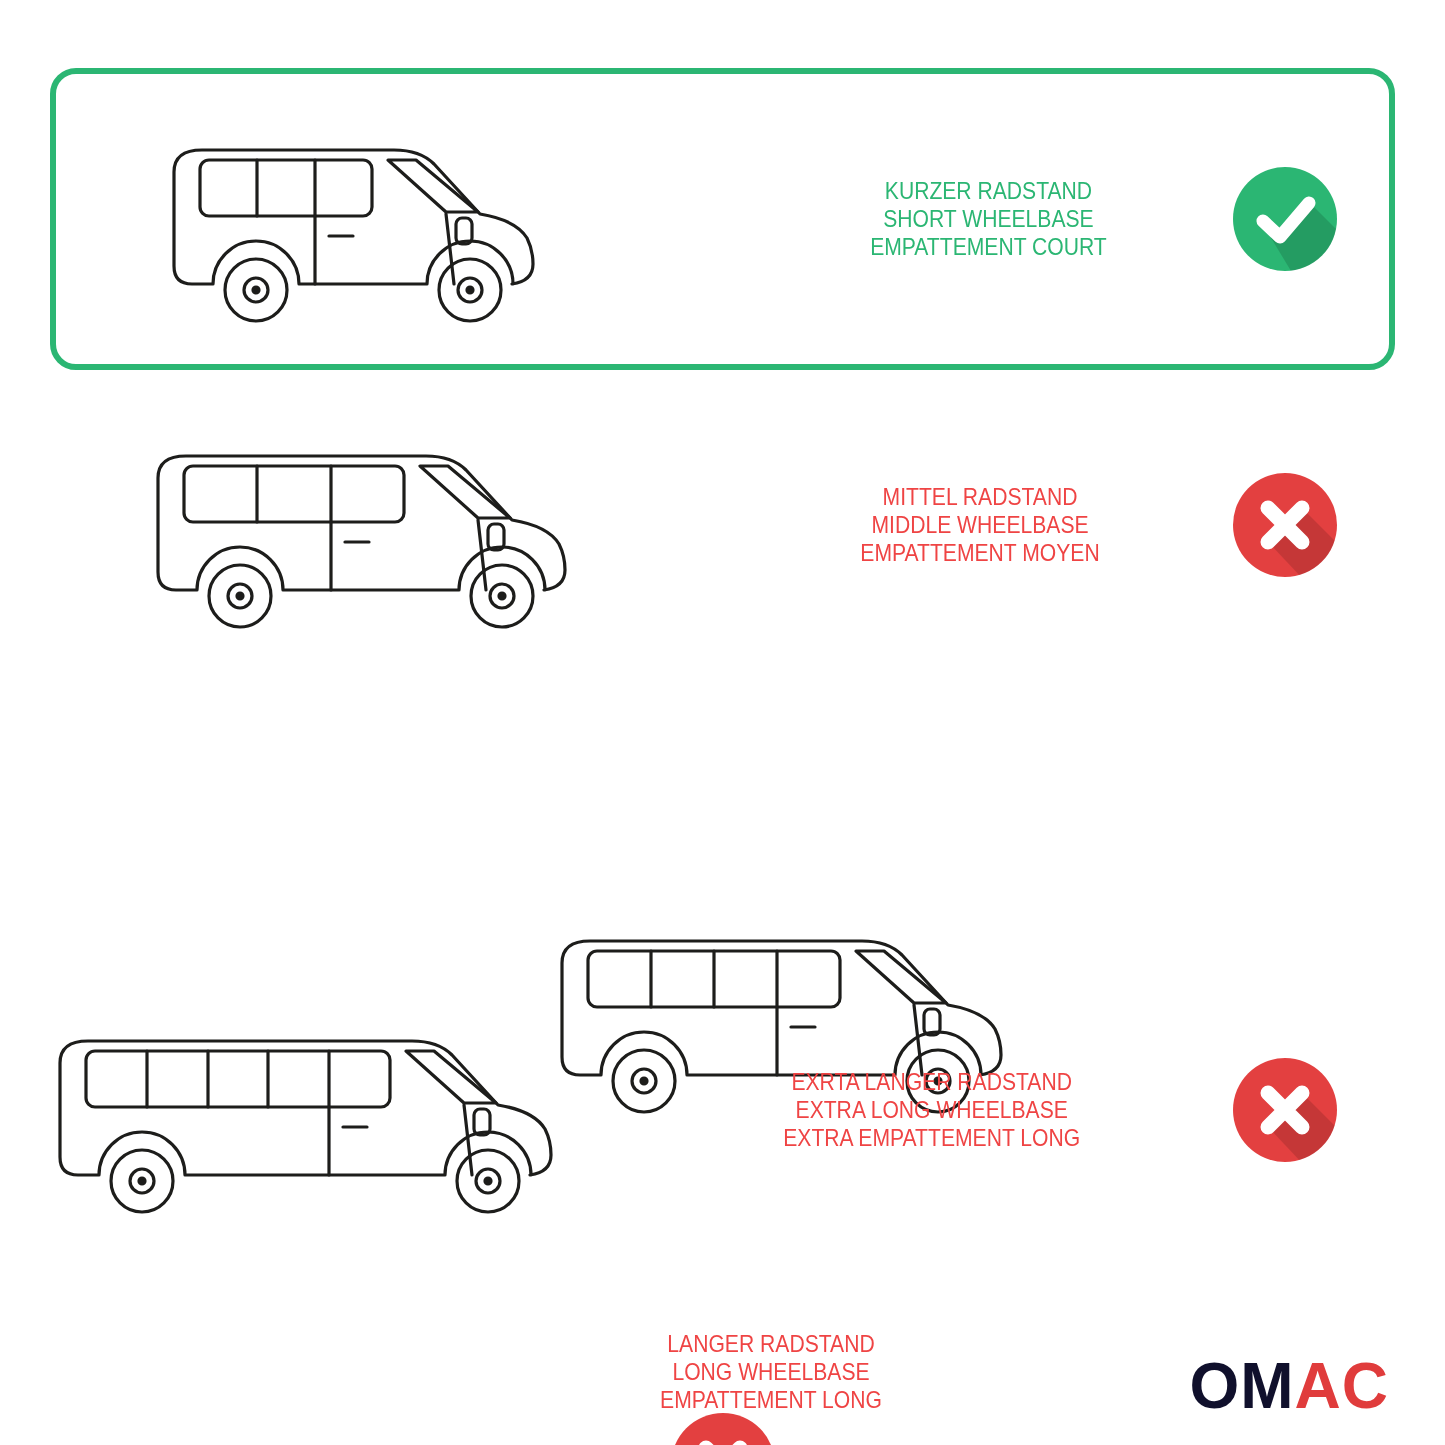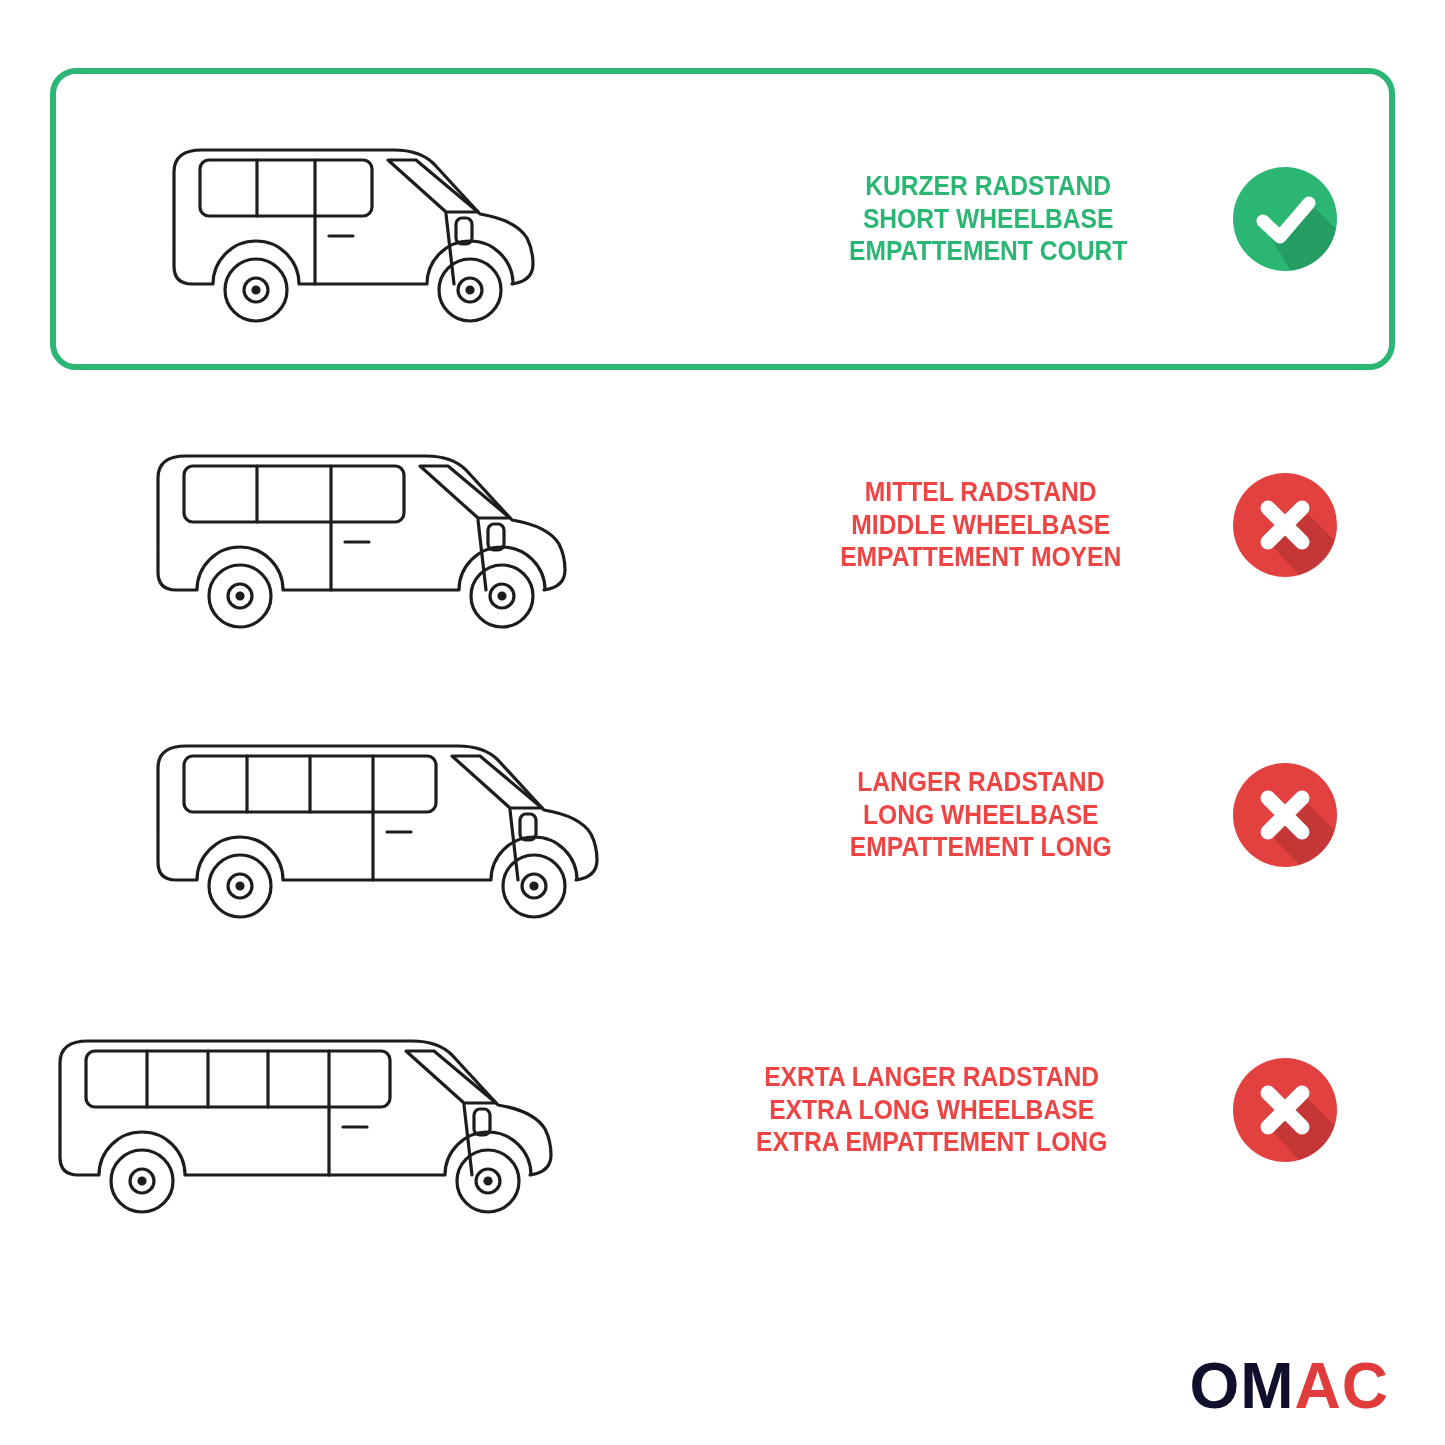--- a/index.html
+++ b/index.html
@@ -5,35 +5,35 @@
   * { margin:0; padding:0; box-sizing:border-box; }
   html,body { width:1445px; height:1445px; }
   body {
     background:#ffffff;
     font-family:"Liberation Sans", sans-serif;
     position:relative;
     overflow:hidden;
   }
   .row { display:flex; align-items:center; }
   .van { flex:0 0 640px; display:flex; justify-content:flex-start; align-items:center; }
-  .labels { flex:1; text-align:center; font-weight:bold; font-size:28px; line-height:1.16; }
+  .labels { flex:1; text-align:center; font-weight:normal; font-size:24px; line-height:1.16; }
   .labels-inner { display:inline-block; transform:scaleX(.88); transform-origin:center; white-space:nowrap; }
   .approved .labels { color:#2bb673; }
   .rejected .labels { color:#ef4444; }
   .badge { flex:0 0 104px; margin-left:10px; margin-right:108px; height:104px; }
   .panel {
     margin:68px 50px 0 50px;
     height:302px;
     border:6px solid #2bb673;
     border-radius:26px;
     padding-left:58px;
   }
   .panel .badge { margin-right:52px; }
   .r2 { margin-top:30px; height:250px; padding-left:98px; }
-  .r3 { margin-top:40px; height:250px; padding-left:98px; }
+  .r3 { margin-top:40px; height:250px; padding-left:98px;flex-direction:column; }
   .r4 { margin-top:40px; height:260px; }
   .logo {
     position:absolute;
     right:56px;
     bottom:22px;
     font-size:64px;
     font-weight:bold;
     letter-spacing:1px;
   }
   .logo .dark { color:#10102c; }

